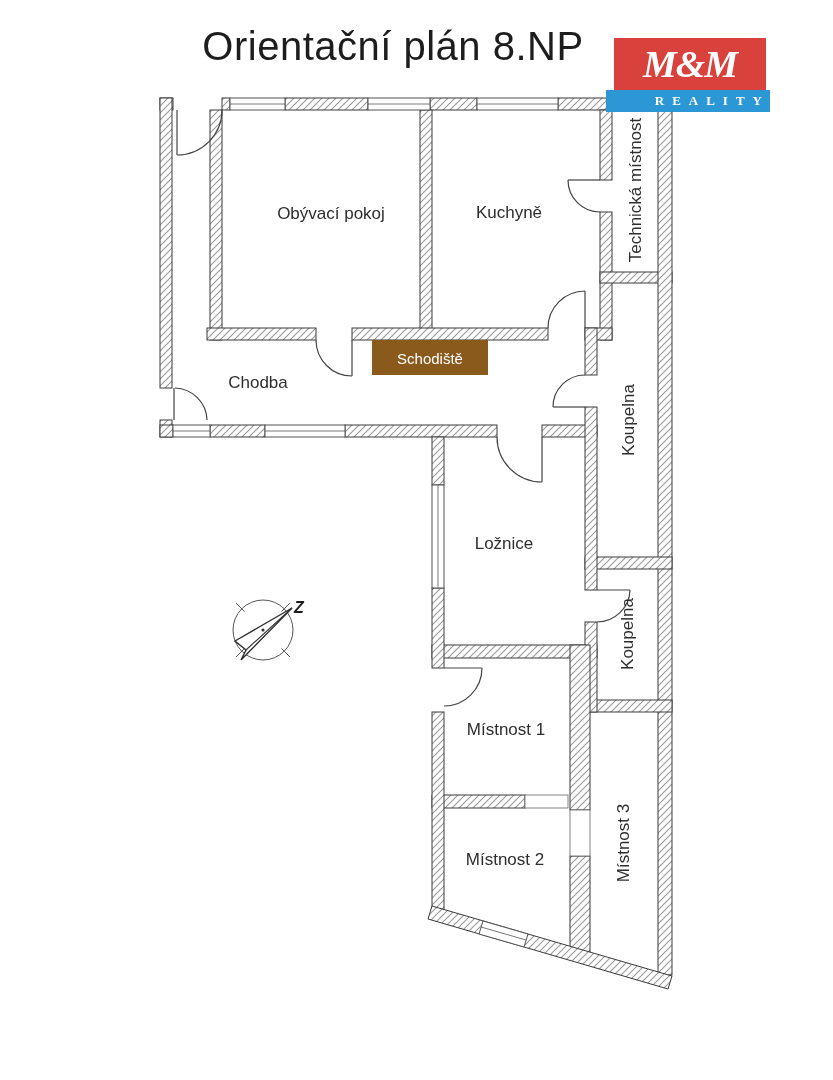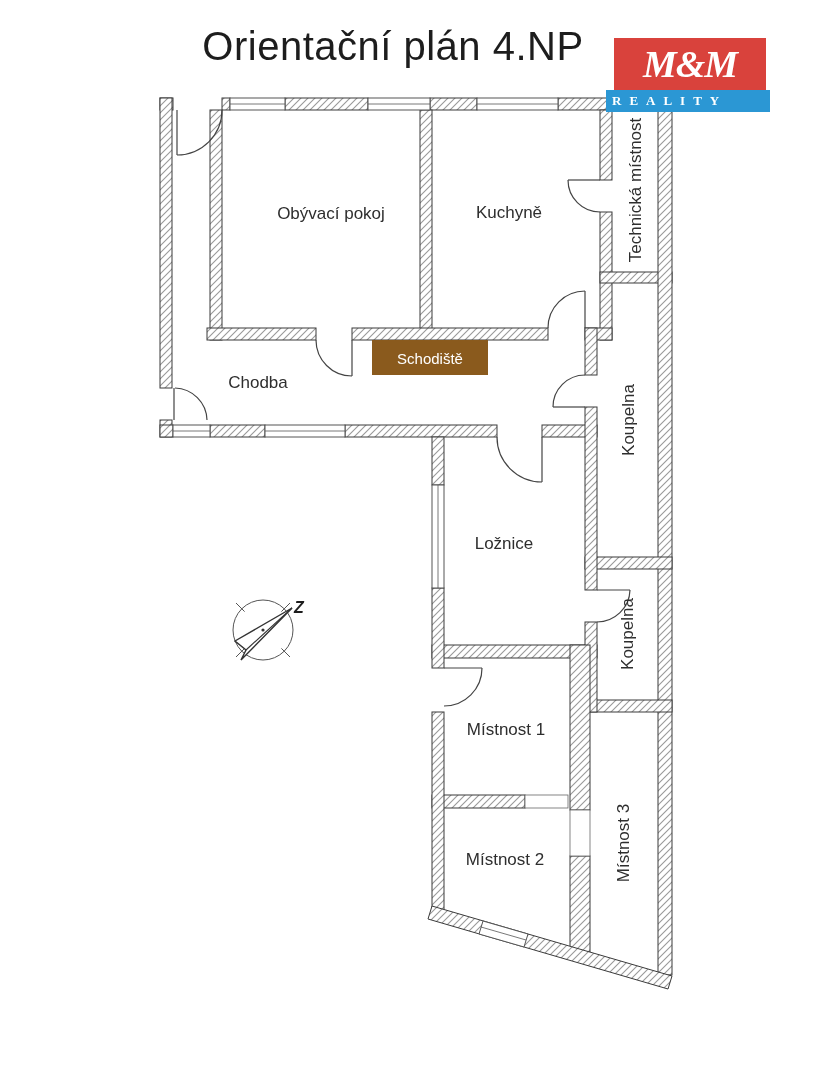--- a/index.html
+++ b/index.html
@@ -14,21 +14,21 @@
   .plan-svg{position:absolute;left:0;top:0;}
   .logo{position:absolute;font-family:Liberation Serif, serif;}
   .logo-red{
     left:614px;top:38px;width:152px;height:52px;background:#d9423c;
     display:flex;align-items:center;justify-content:center;
     color:#ffffff;font-weight:bold;font-size:38px;letter-spacing:-1px;
     font-style:italic;
   }
   .logo-blue{
     left:606px;top:90px;width:164px;height:22px;background:#2b97d4;
-    display:flex;align-items:center;justify-content:flex-start;
+    display:flex;align-items:center;justify-content:flex-end;
     color:#ffffff;font-weight:bold;font-size:13px;letter-spacing:8px;
     padding-left:6px;box-sizing:border-box;
   }
   svg text.room{
     font-family:"Liberation Sans", sans-serif;font-size:17px;fill:#2e2e2e;
   }
   svg text.stair-label{
     font-family:"Liberation Sans", sans-serif;font-size:15px;fill:#ffffff;
   }
   svg text.compass-letter{
@@ -183,20 +183,20 @@
     </g>
     <g>
       <polygon points="292,608 235,641 246,650 241,660" fill="#ffffff" stroke="#333333" stroke-width="1.4"></polygon>
       <path d="M292,608 L246,650" stroke="#333333" stroke-width="1.1" fill="none"></path>
       <circle cx="263" cy="630" r="1.6" fill="#333333"></circle>
     </g>
     <text class="compass-letter" x="299" y="607" text-anchor="middle" dominant-baseline="central">Z</text>
   </g>
 </svg>
 
-<div class="page-title">Orientační plán 4.NP</div>
+<div class="page-title">Orientační plán 8.NP</div>
 
 <div class="logo logo-red">
   <span>M&amp;M</span>
 </div>
 <div class="logo logo-blue">
   <span>REALITY</span>
 </div>
 
 </body></html>

